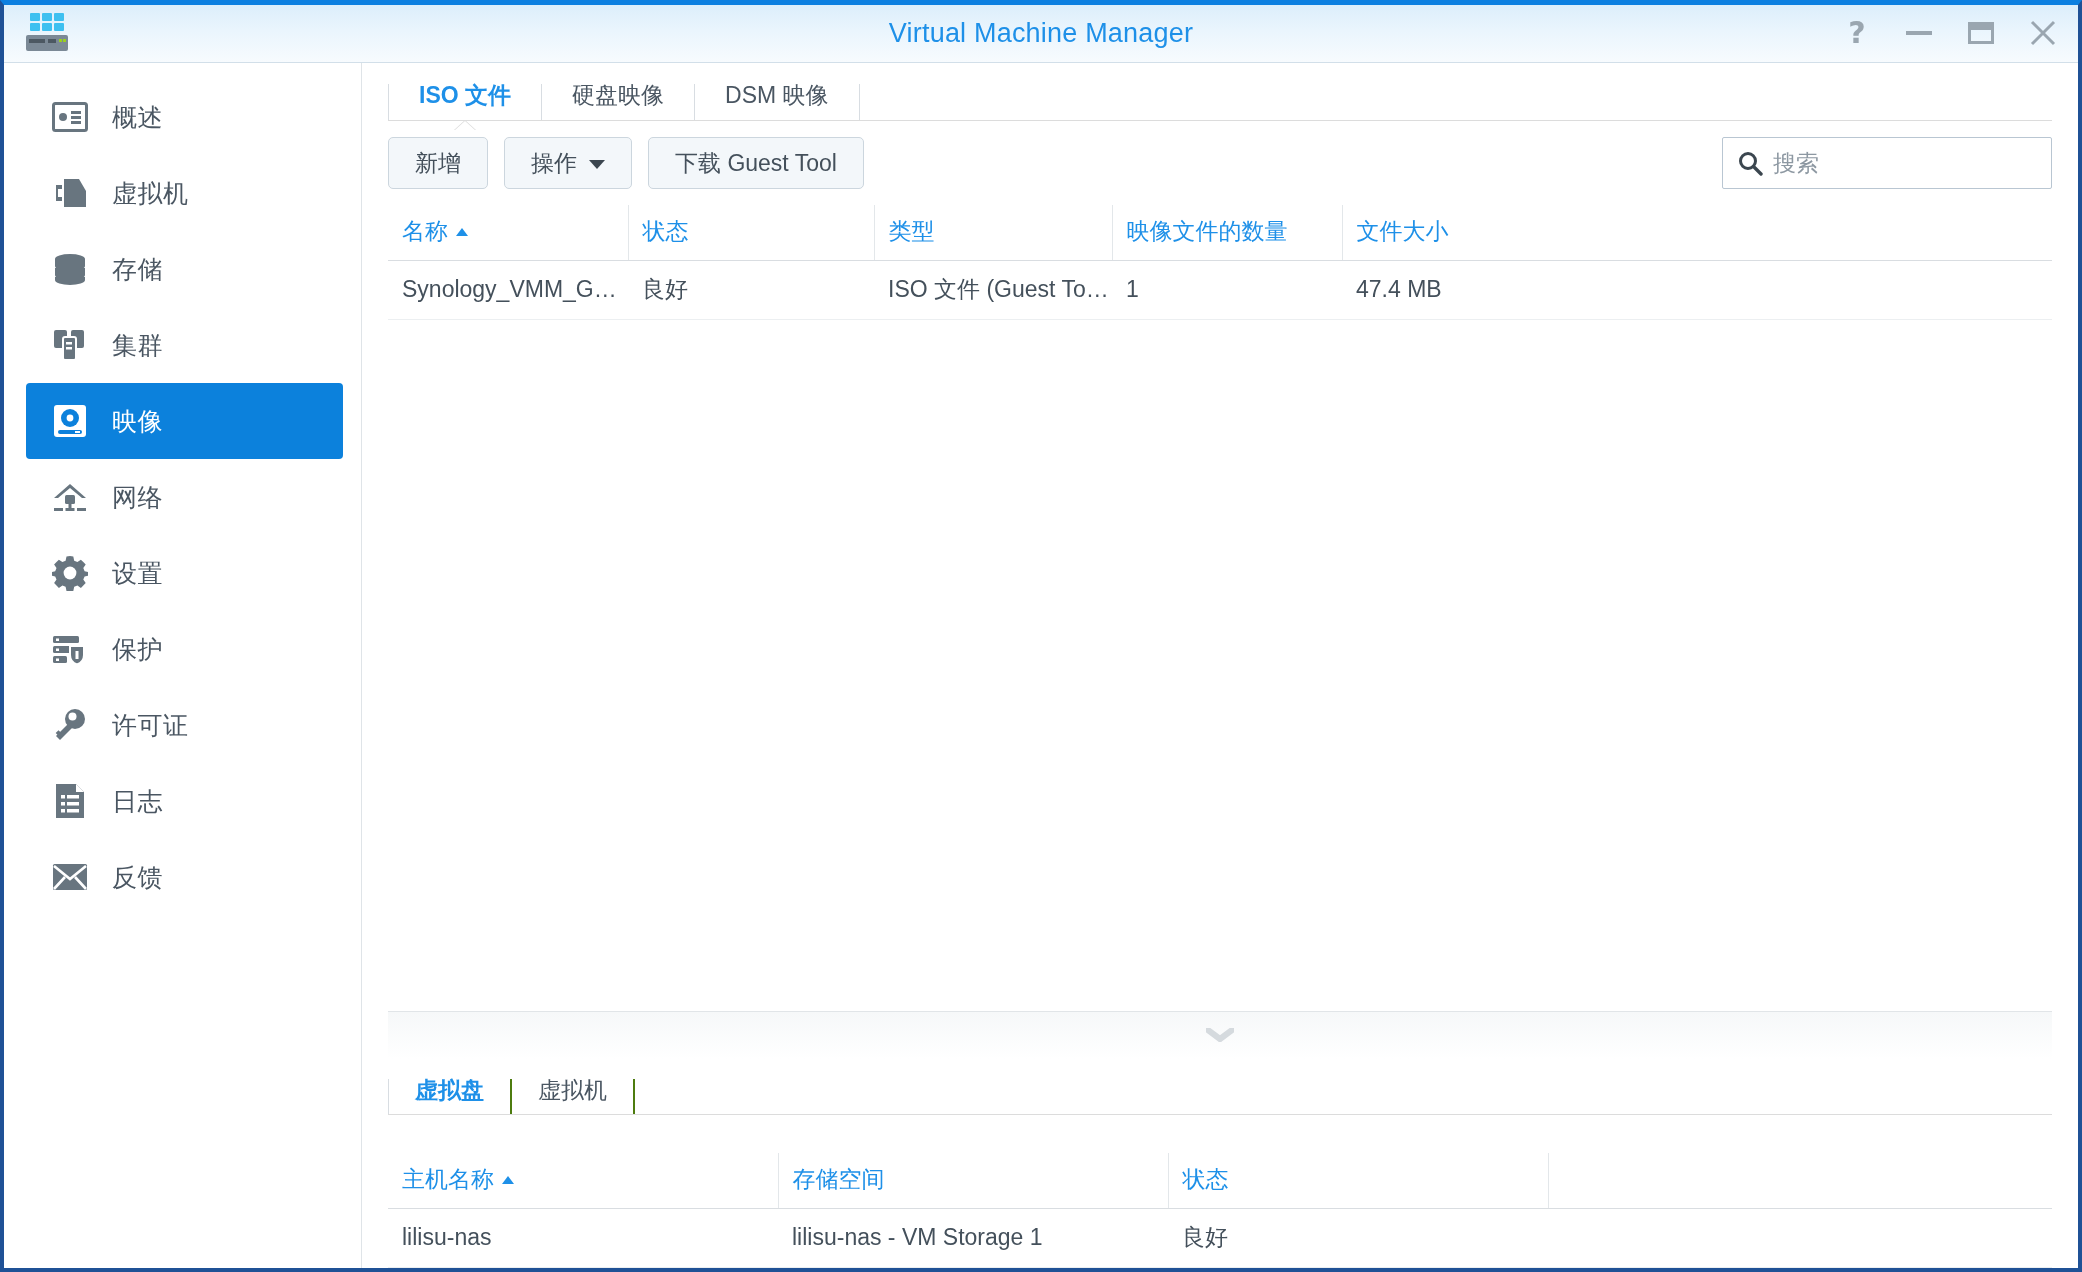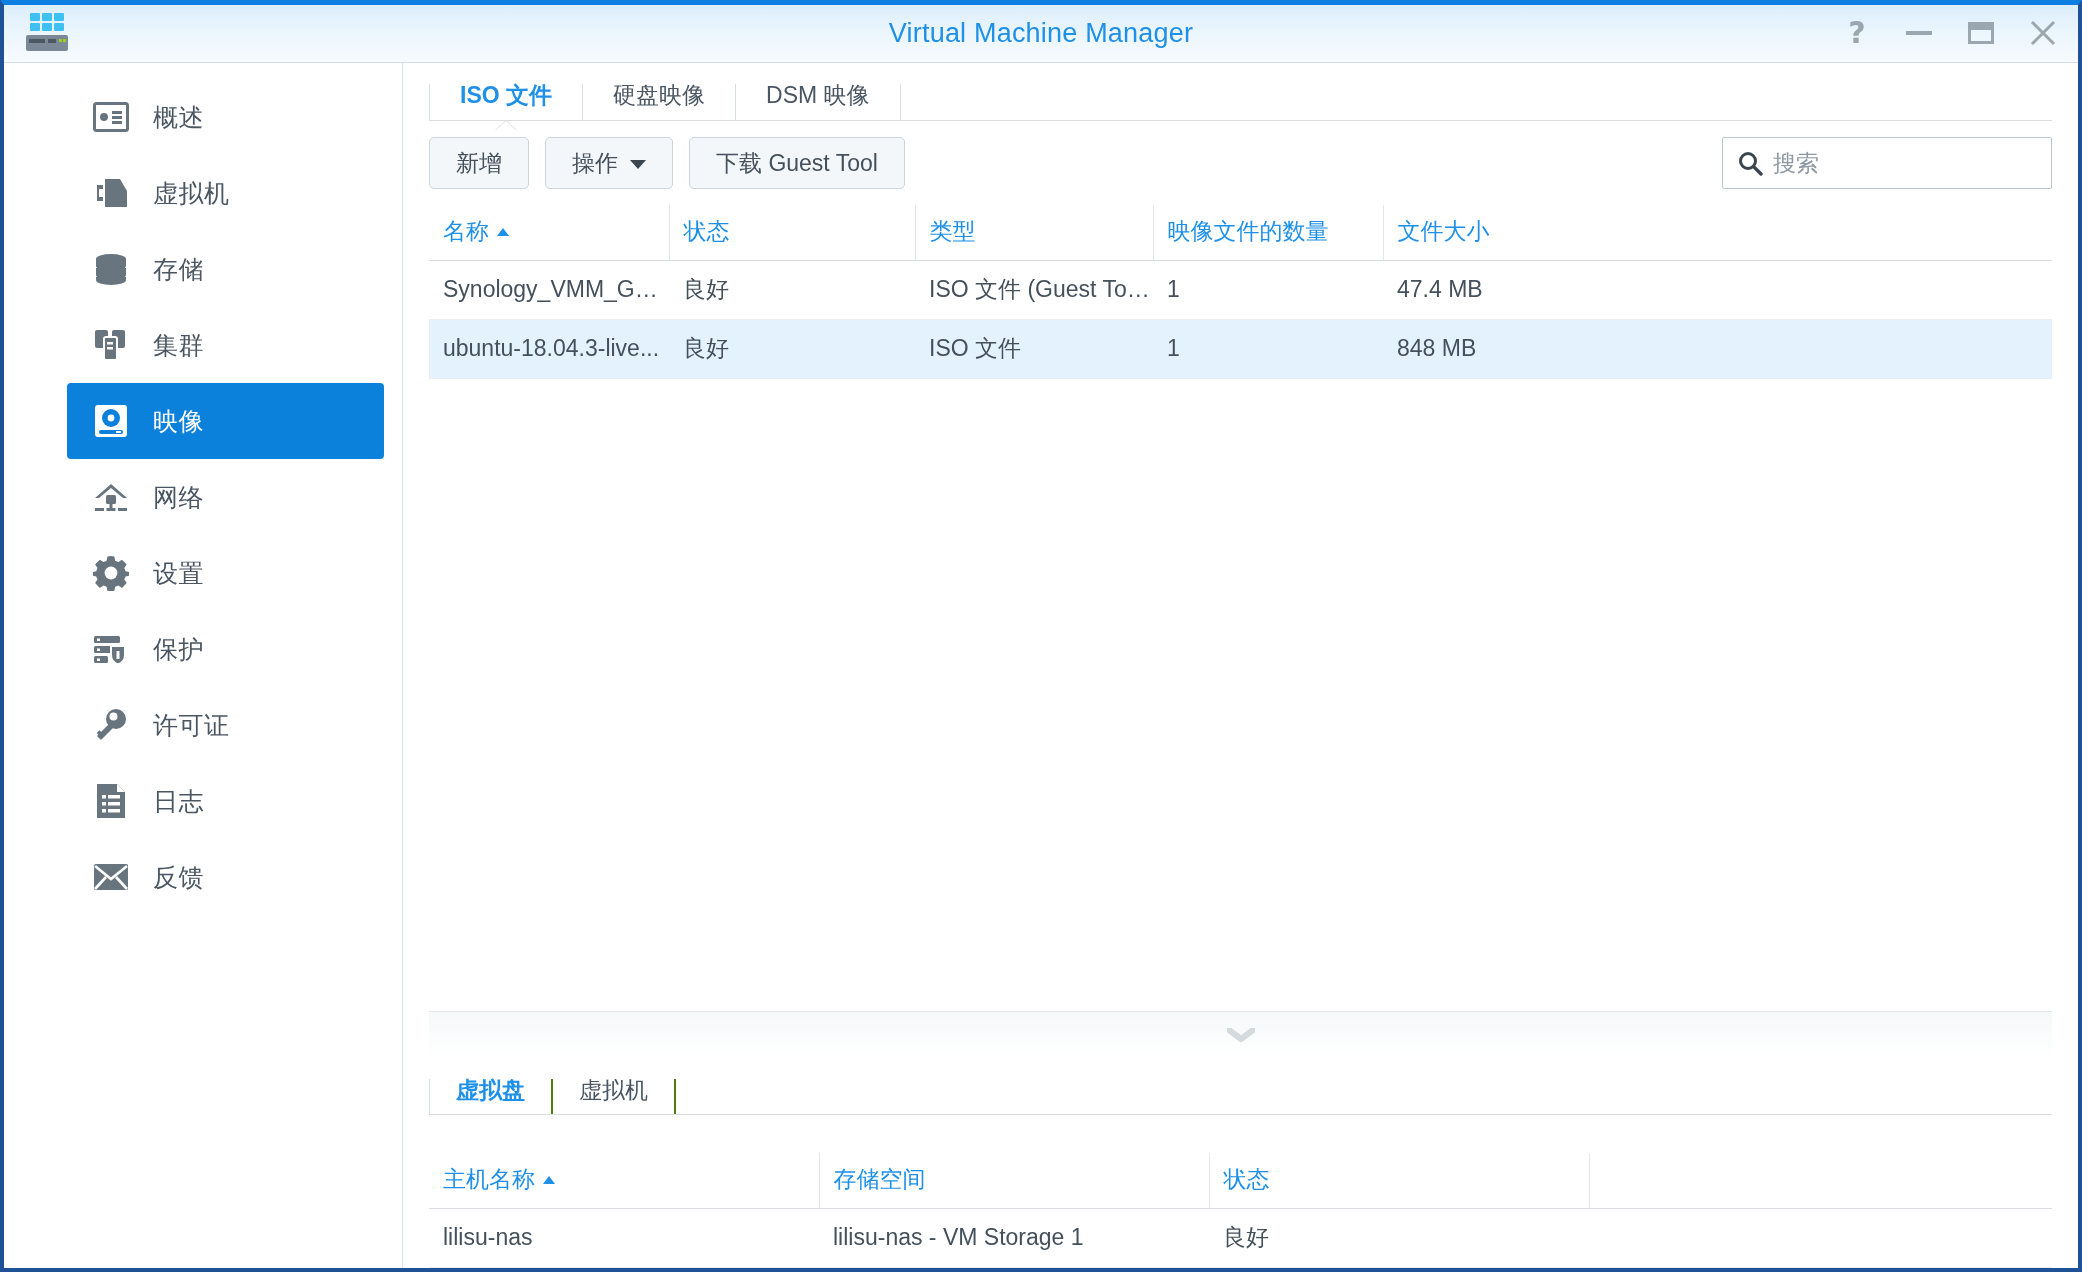--- a/index.html
+++ b/index.html
@@ -54,21 +54,20 @@
   
   .body-wrap { display: flex; height: calc(1272px - 58px - 9px); }
 
   
   .sidebar {
     width: 358px; flex: none;
     background: #ffffff;
     border-right: 1px solid #dfe4e8;
     padding-top: 16px;
     position: relative;
-    margin-left: 41px;
   }
   .nav-item {
     display: flex; align-items: center;
     height: 76px;
     margin: 0 18px 0 22px;
     padding-left: 24px;
     border-radius: 4px;
     cursor: pointer;
     color: #4a5662;
   }
@@ -490,27 +489,20 @@
             </tr>
           </thead>
           <tbody>
             <tr>
               <td>Synology_VMM_Gue...</td>
               <td class="st-ok">良好</td>
               <td>ISO 文件 (Guest Tool...</td>
               <td>1</td>
               <td>47.4 MB</td>
             </tr>
-            <tr class="selected">
-              <td>ubuntu-18.04.3-live...</td>
-              <td class="st-ok">良好</td>
-              <td>ISO 文件</td>
-              <td>1</td>
-              <td>848 MB</td>
-            </tr>
           </tbody>
         </table>
       </div>
 
       <div class="top-spacer"></div>
 
       <div class="splitter">
         <span class="chev">
           <svg width="28" height="14" viewBox="0 0 28 14">
             <path d="M2 2 L14 11 L26 2" fill="none" stroke="#d5dade" stroke-width="6" stroke-linecap="round" stroke-linejoin="round"></path>

